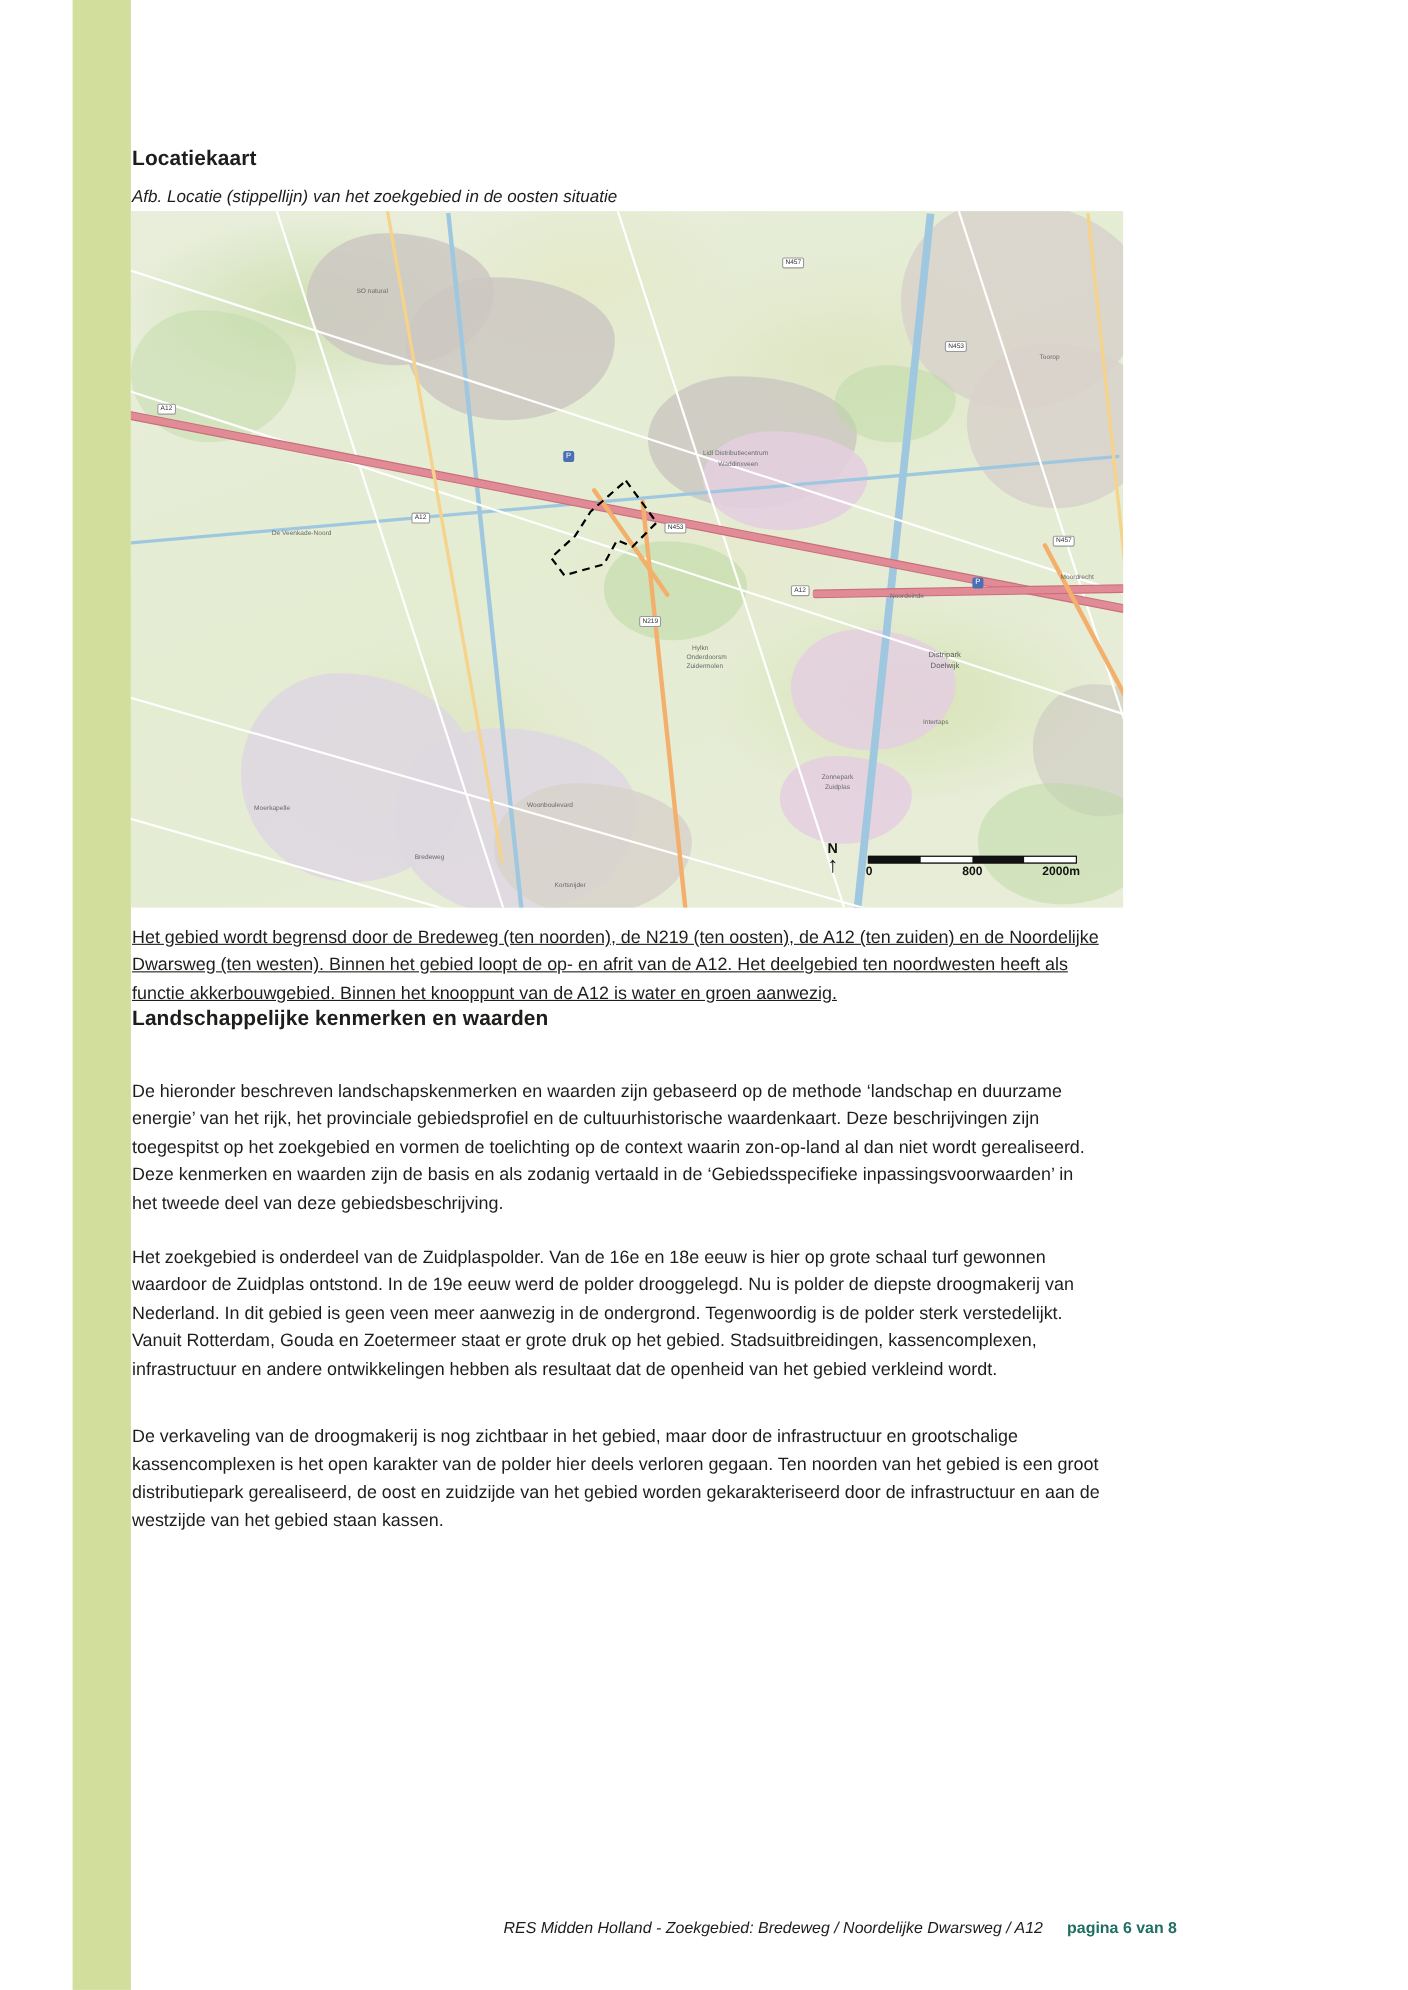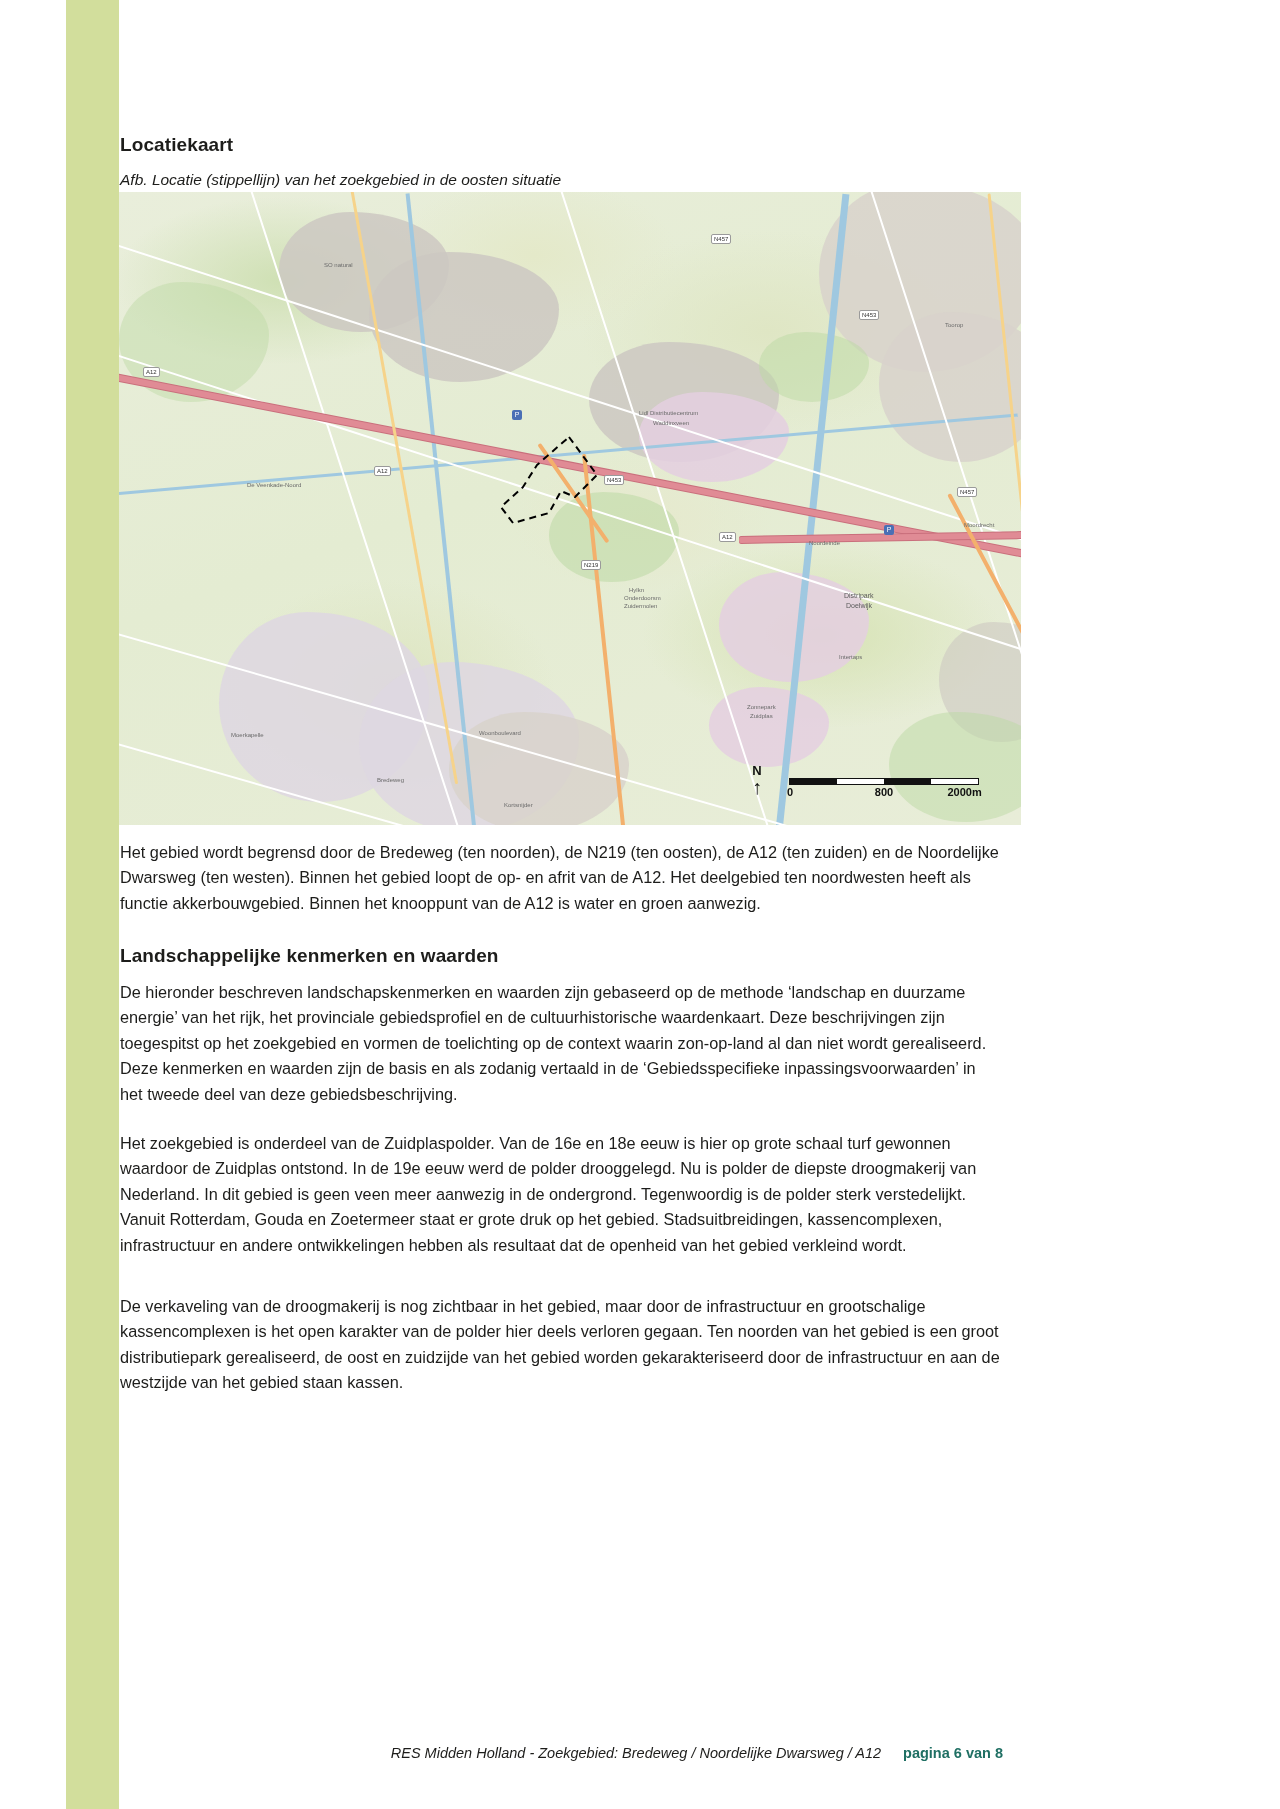--- a/index.html
+++ b/index.html
@@ -237,31 +237,31 @@
   
   .body-text {
     position: absolute;
     left: 120px;
     width: 880px;
     font-size: 16.3px;
     line-height: 25.4px;
     color: #1d1d1b;
     text-align: left;
   }
-  #p-intro      { top: 840px; }
-  #h-landschap  { top: 945px; }
+  #p-intro      { top: 840px; text-decoration: underline; }
+  #h-landschap  { top: 916px; }
   #p-landschap  { top: 980px; }
   #p-zuidplas   { top: 1131px; }
   #p-verkaveling{ top: 1294px; }
   
   .footer {
     position: absolute;
     left: 120px;
     top: 1745px;
-    width: 883px;
+    width: 950px;
     display: flex;
     justify-content: flex-end;
     align-items: baseline;
     gap: 22px;
   }
   .footer-doc {
     font-size: 14.5px;
     font-style: italic;
     color: #1d1d1b;
     white-space: nowrap;

